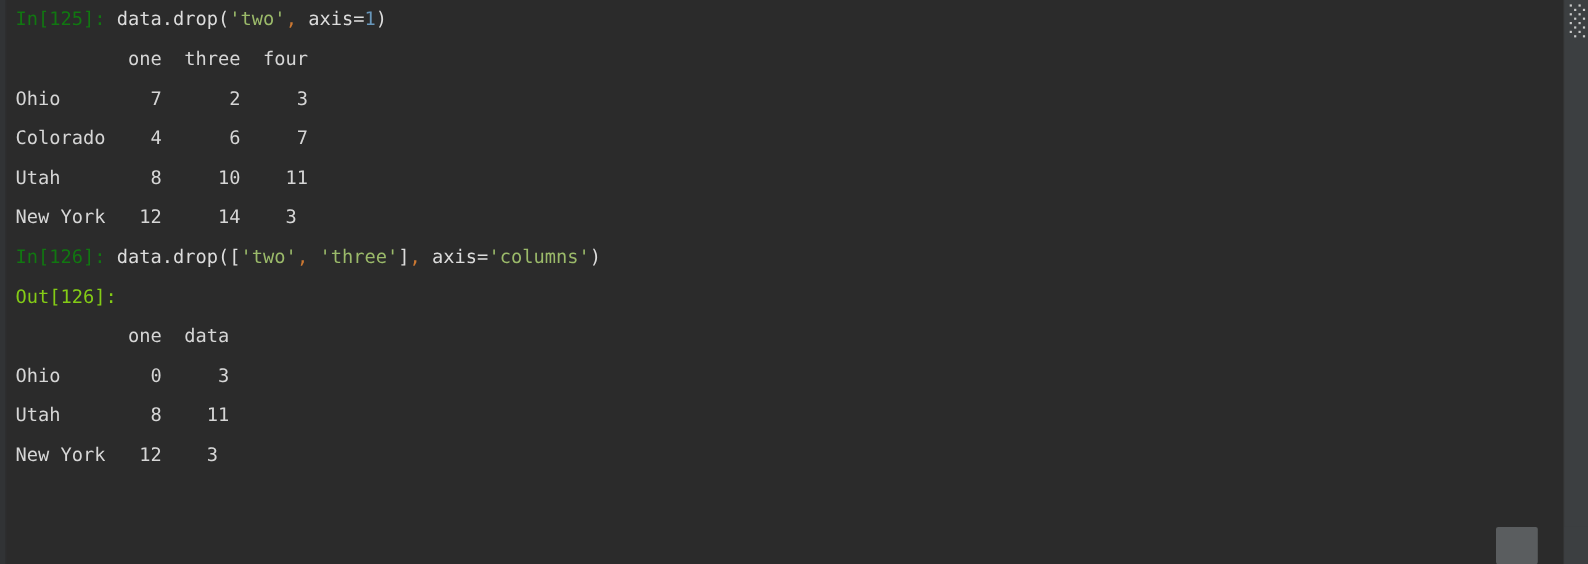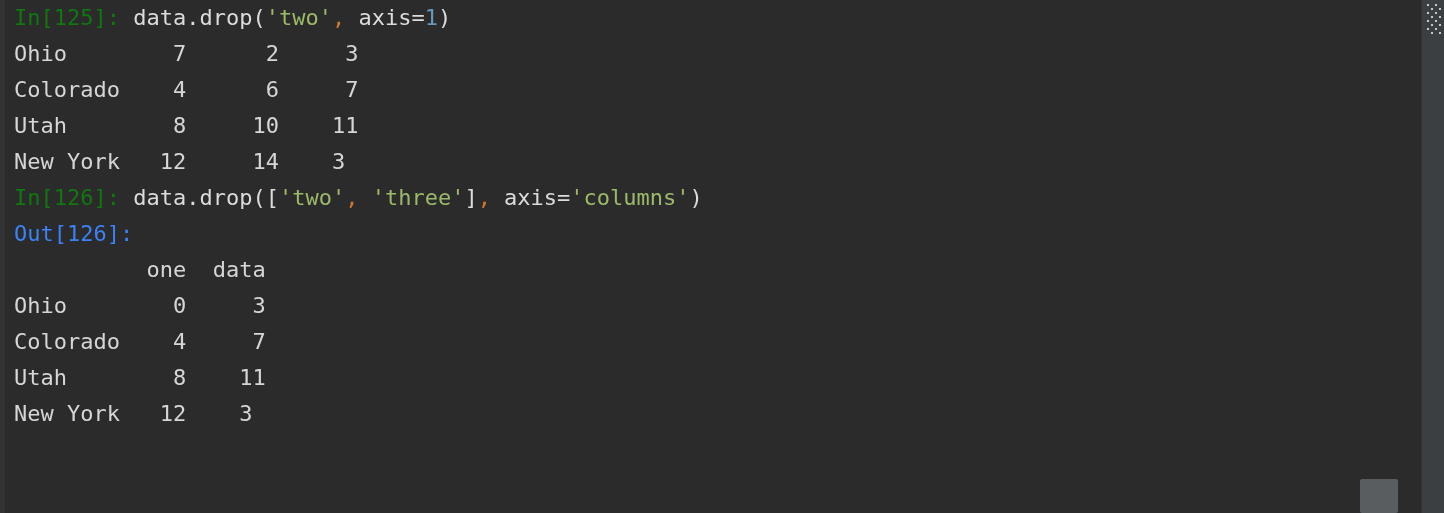--- a/index.html
+++ b/index.html
@@ -38,21 +38,21 @@
     left: 14px;
     top: 0;
     width: 1390px;
     height: 513px;
     overflow: hidden;
   }
 
   .line {
     height: 36px;
     line-height: 36px;
-    font-size: 22px;
+    font-size: 17px;
     letter-spacing: 0px;
     white-space: pre;
     color: #d6d6d6;
     font-family: "DejaVu Sans Mono", "Liberation Mono", monospace;
   }
   .line:first-child { height: 36px; }
 
   
   .tok-prompt   { color: #117711; }
   .tok-plain    { color: #dcdcdc; }
@@ -127,32 +127,32 @@
 
 <div id="console" style="background: rgb(43, 43, 43);">
 
   <div id="left-gutter" style="background: rgb(49, 51, 53);"></div>
 
   <div id="code-area">
 
     <div class="line"><span class="tok-prompt" style="color: rgb(17, 119, 17);">In[125]:</span><span class="tok-plain" style="color: rgb(220, 220, 220);"> data.drop(</span><span class="tok-string" style="color: rgb(155, 186, 106);">'two'</span><span class="tok-comma" style="color: rgb(204, 120, 50);">,</span><span class="tok-plain" style="color: rgb(220, 220, 220);"> axis=</span><span class="tok-number" style="color: rgb(104, 151, 187);">1</span><span class="tok-plain" style="color: rgb(220, 220, 220);">)</span></div>
 
 
+    <div class="line">          one  three  four</div>
     <div class="line">Ohio        7      2     3</div>
     <div class="line">Colorado    4      6     7</div>
     <div class="line">Utah        8     10    11</div>
     <div class="line">New York   12     14    3</div>
 
     <div class="line"><span class="tok-prompt" style="color: rgb(17, 119, 17);">In[126]:</span><span class="tok-plain" style="color: rgb(220, 220, 220);"> data.drop([</span><span class="tok-string" style="color: rgb(155, 186, 106);">'two'</span><span class="tok-comma" style="color: rgb(204, 120, 50);">,</span><span class="tok-plain" style="color: rgb(220, 220, 220);"> </span><span class="tok-string" style="color: rgb(155, 186, 106);">'three'</span><span class="tok-plain" style="color: rgb(220, 220, 220);">]</span><span class="tok-comma" style="color: rgb(204, 120, 50);">,</span><span class="tok-plain" style="color: rgb(220, 220, 220);"> axis=</span><span class="tok-string" style="color: rgb(155, 186, 106);">'columns'</span><span class="tok-plain" style="color: rgb(220, 220, 220);">)</span></div>
 
-    <div class="line tok-out" style="color: #3b82f6;">Out[126]:</div>
+    <div class="line tok-out" style="color: #84cc16;">Out[126]:</div>
 
     <div class="line">          one  data</div>
     <div class="line">Ohio        0     3</div>
-    <div class="line">Colorado    4     7</div>
     <div class="line">Utah        8    11</div>
     <div class="line">New York   12    3</div>
 
   </div>
 
   <div id="vscroll-track" style="background: rgb(60, 63, 65);">
     <div id="vscroll-grip">
         <i style="left: 0px; top: 0px;"></i>
         <i style="left: 8px; top: 0px;"></i>
         <i style="left: 4px; top: 4px;"></i>

